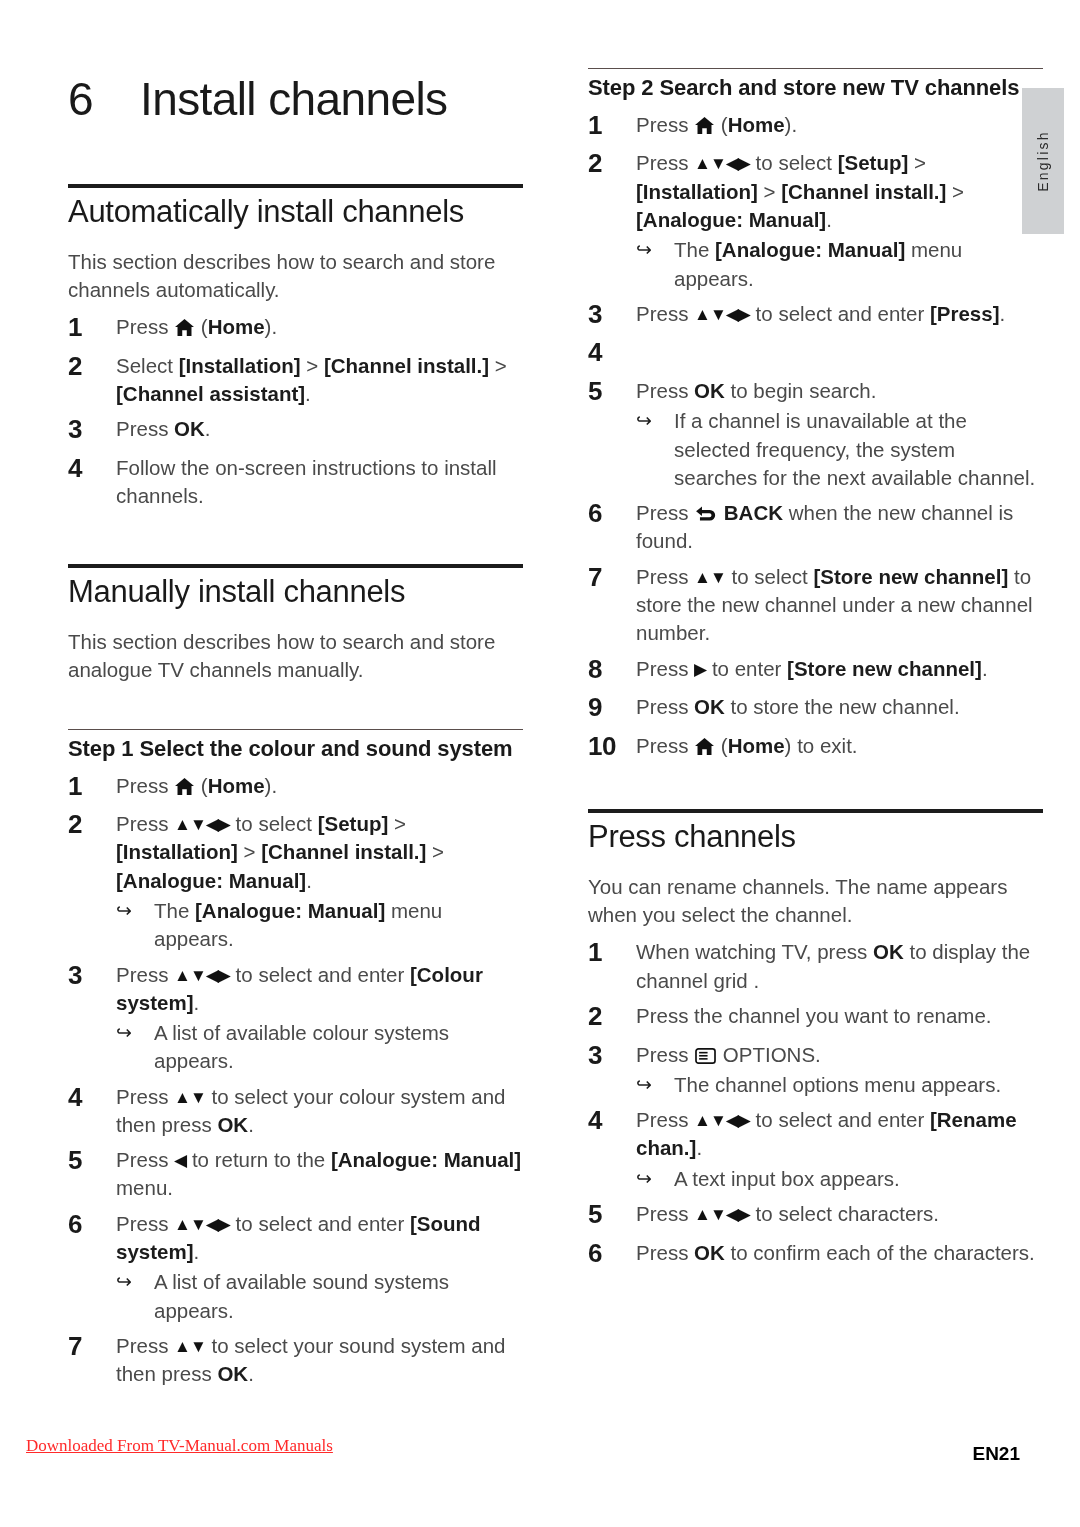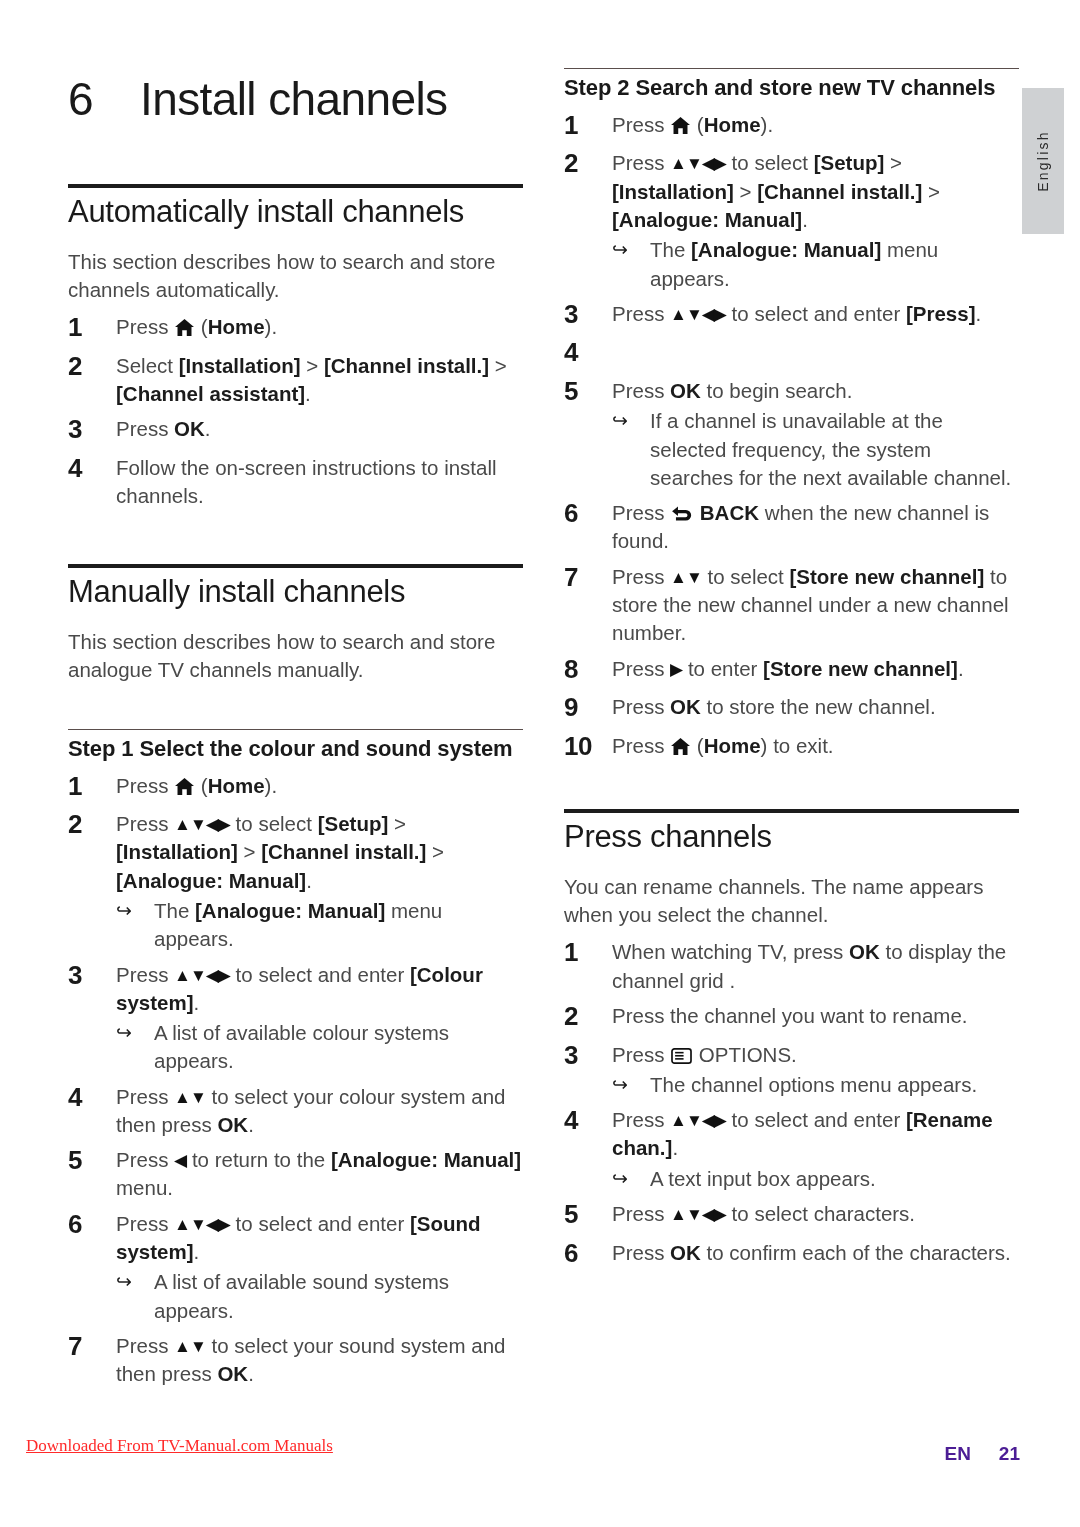--- a/index.html
+++ b/index.html
@@ -37,21 +37,21 @@
     font-weight: 400;
   }
 
   
   .col {
     position: absolute;
     top: 0;
     width: 455px;
   }
   .col-left  { left: 68px; }
-  .col-right { left: 564px; }
+  .col-right { left: 588px; }
 
   
   .chapter {
     display: flex;
     align-items: baseline;
     padding-top: 72px;
     margin-bottom: 0;
   }
   .chapter-num {
     font-size: 46px;
@@ -170,23 +170,22 @@
     vertical-align: 1px;
   }
 
   
   .footer-pagenum {
     position: absolute;
     right: 60px;
     top: 1443px;
     font-size: 19px;
     font-weight: 700;
-    color: #4c1d95;
+    color: #000000;
     display: flex;
-    gap: 28px;
   }
   .watermark {
     position: absolute;
     left: 26px;
     top: 1436px;
     font-family: "Liberation Serif", serif;
     font-size: 17px;
     color: #ff2a2a;
     text-decoration: underline;
     white-space: nowrap;

